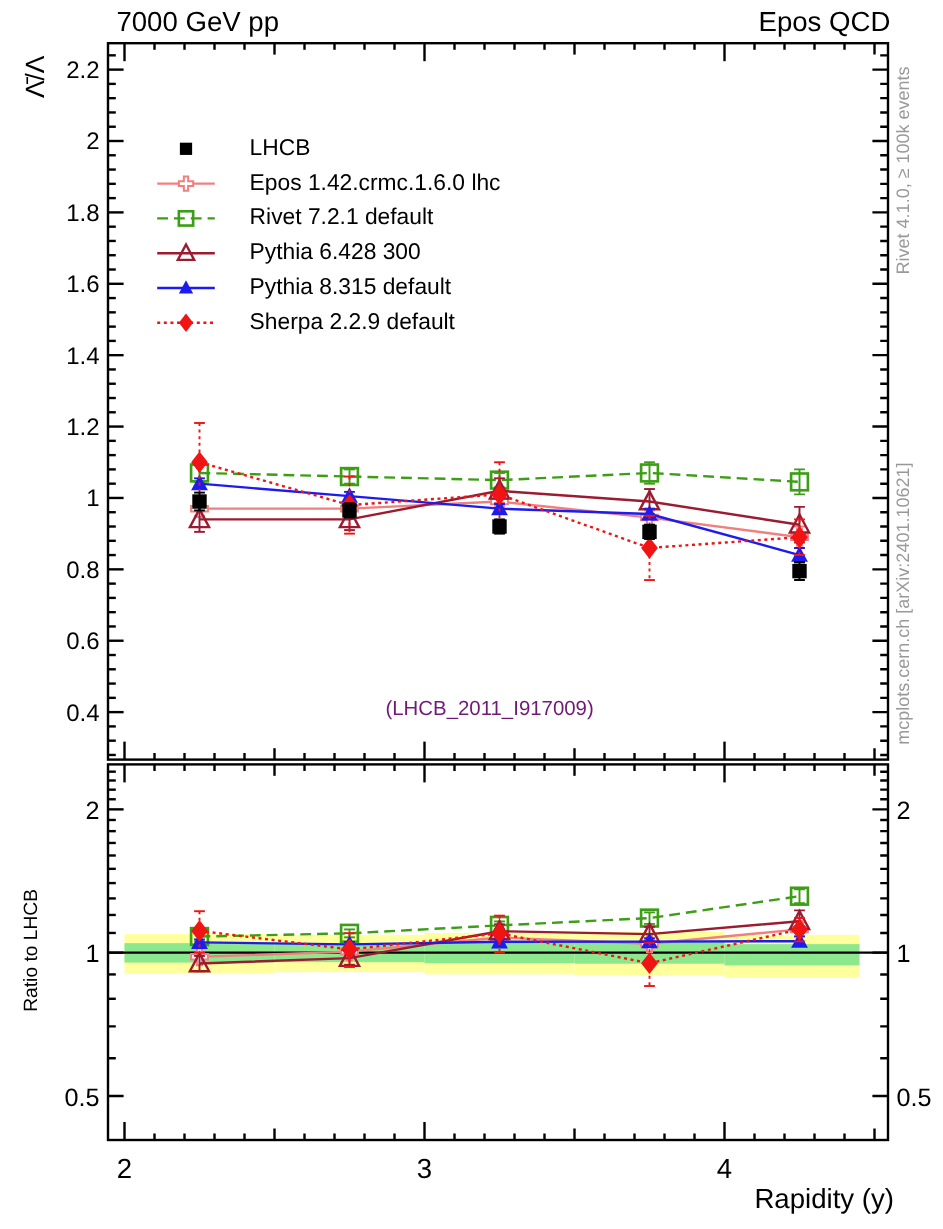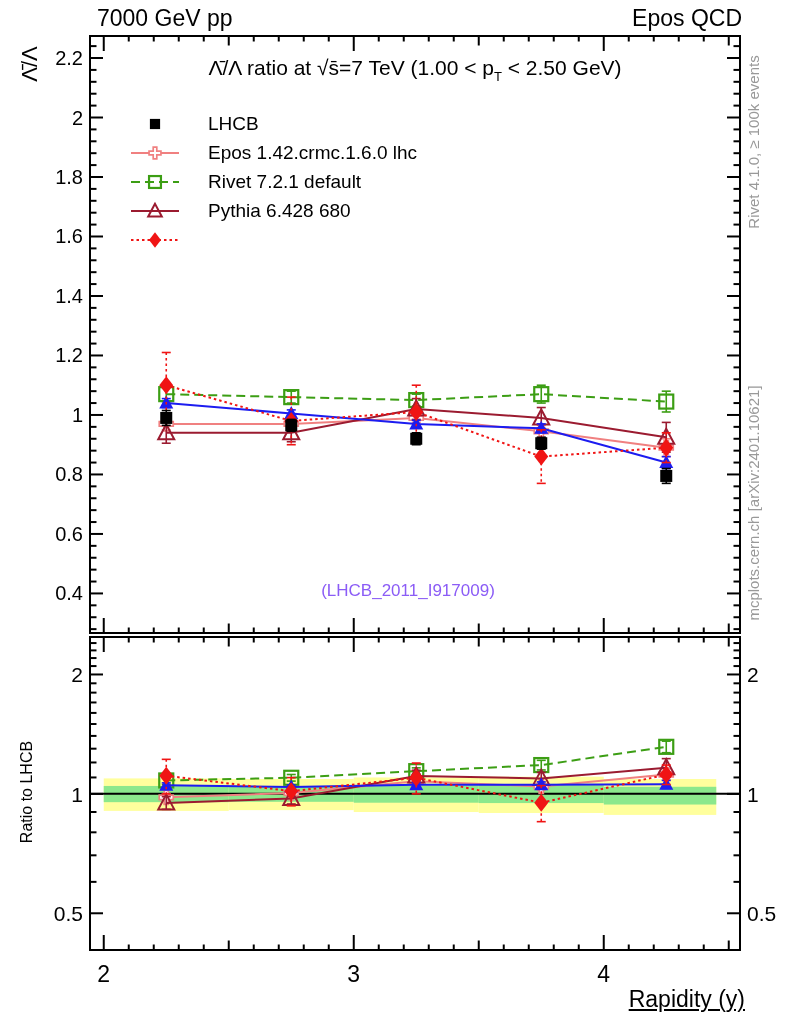--- a/index.html
+++ b/index.html
@@ -11,22 +11,22 @@
   #hdr-right{right:44px;}
   #plot-title{left:415px;top:56px;transform:translateX(-50%);font-size:21px;white-space:nowrap;}
   #plot-title sub{font-size:0.62em;vertical-align:-0.45em;}
   .vtext{white-space:nowrap;transform:translate(-50%,-50%) rotate(-90deg);}
   #ytitle-top{left:30px;top:64px;font-size:22px;}
   #ytitle-bottom{left:27px;top:792px;font-size:16px;}
   .credit{color:#999;font-size:15px;}
   #credit-rivet{left:753px;top:142px;}
   #credit-mcplots{left:753px;top:503px;}
   #watermark{left:408px;top:591px;transform:translate(-50%,-50%);
-             color:#8b5cf6;font-size:17px;white-space:nowrap;}
-  #xtitle{right:41px;top:986px;font-size:23px;white-space:nowrap;text-decoration:underline;}
+             color:#701a75;font-size:17px;white-space:nowrap;}
+  #xtitle{right:41px;top:986px;font-size:23px;white-space:nowrap;}
   #legend{left:130px;top:109px;}
   .leg-row{display:flex;align-items:center;height:29px;}
   .leg-marker{width:50px;height:24px;flex:0 0 50px;margin-right:28px;}
   .leg-label{font-size:19px;white-space:nowrap;}
   svg{display:block;}
 </style>
 </head>
 <body>
 
 <div class="page">
@@ -568,21 +568,20 @@
         <text x="83" y="801.8733395219259" font-size="21" font-family="&quot;Liberation Sans&quot;, sans-serif" fill="#000" text-anchor="end">1</text>
         <text x="747" y="801.8733395219259" font-size="21" font-family="&quot;Liberation Sans&quot;, sans-serif" fill="#000" text-anchor="start">1</text>
         <text x="83" y="682.4714521088645" font-size="21" font-family="&quot;Liberation Sans&quot;, sans-serif" fill="#000" text-anchor="end">2</text>
         <text x="747" y="682.4714521088645" font-size="21" font-family="&quot;Liberation Sans&quot;, sans-serif" fill="#000" text-anchor="start">2</text>
         <text x="103.74999999999999" y="982" font-size="23" font-family="&quot;Liberation Sans&quot;, sans-serif" fill="#000" text-anchor="middle">2</text>
         <text x="353.75000000000006" y="982" font-size="23" font-family="&quot;Liberation Sans&quot;, sans-serif" fill="#000" text-anchor="middle">3</text>
         <text x="603.75" y="982" font-size="23" font-family="&quot;Liberation Sans&quot;, sans-serif" fill="#000" text-anchor="middle">4</text>
       </g>
     </svg>
 
-  <div class="abs" id="plot-title"><span>Λ̄/Λ ratio at √s̄=7 TeV (1.00 &lt; p</span><sub>T</sub><span> &lt; 2.50 GeV)</span></div>
 
   <div class="abs vtext" id="ytitle-top">Λ̄/Λ</div>
   <div class="abs vtext" id="ytitle-bottom">Ratio to LHCB</div>
 
   <div class="abs vtext credit" id="credit-rivet">Rivet 4.1.0, ≥ 100k events</div>
   <div class="abs vtext credit" id="credit-mcplots">mcplots.cern.ch [arXiv:2401.10621]</div>
 
   <div class="abs" id="watermark">(LHCB_2011_I917009)</div>
 
   <div class="abs" id="xtitle">Rapidity (y)</div>
@@ -606,23 +605,31 @@
           <line x1="1" y1="12" x2="49" y2="12" stroke="#3c9e14" stroke-width="2" stroke-dasharray="9,5"></line>
           <rect x="19.05" y="6.05" width="11.9" height="11.9" fill="none" stroke="#3c9e14" stroke-width="2.2"></rect>
         </svg>
         <span class="leg-label">Rivet 7.2.1 default</span>
       </div>
       <div class="leg-row">
         <svg width="50" height="24" class="leg-marker">
           <line x1="1" y1="12" x2="49" y2="12" stroke="#9b1b30" stroke-width="2"></line>
           <polygon points="25,4.775 18.2,17.525 31.8,17.525" fill="none" stroke="#9b1b30" stroke-width="2"></polygon>
         </svg>
-        <span class="leg-label">Pythia 6.428 680</span>
+        <span class="leg-label">Pythia 6.428 300</span>
+      </div>
+      <div class="leg-row">
+        <svg width="50" height="24" class="leg-marker">
+          <line x1="1" y1="12" x2="49" y2="12" stroke="#1c1cf0" stroke-width="2"></line>
+          <polygon points="25,5.625 19.05,16.675 30.95,16.675" fill="#1c1cf0"></polygon>
+        </svg>
+        <span class="leg-label">Pythia 8.315 default</span>
       </div>
       <div class="leg-row">
         <svg width="50" height="24" class="leg-marker">
           <line x1="1" y1="12" x2="49" y2="12" stroke="#f01414" stroke-width="2" stroke-dasharray="2.5,3"></line>
           <polygon points="25,4.3500000000000005 30.95,12 25,19.65 19.05,12" fill="#f01414"></polygon>
         </svg>
+        <span class="leg-label">Sherpa 2.2.9 default</span>
       </div>
     </div>
 
 </div>
 
 </body></html>

